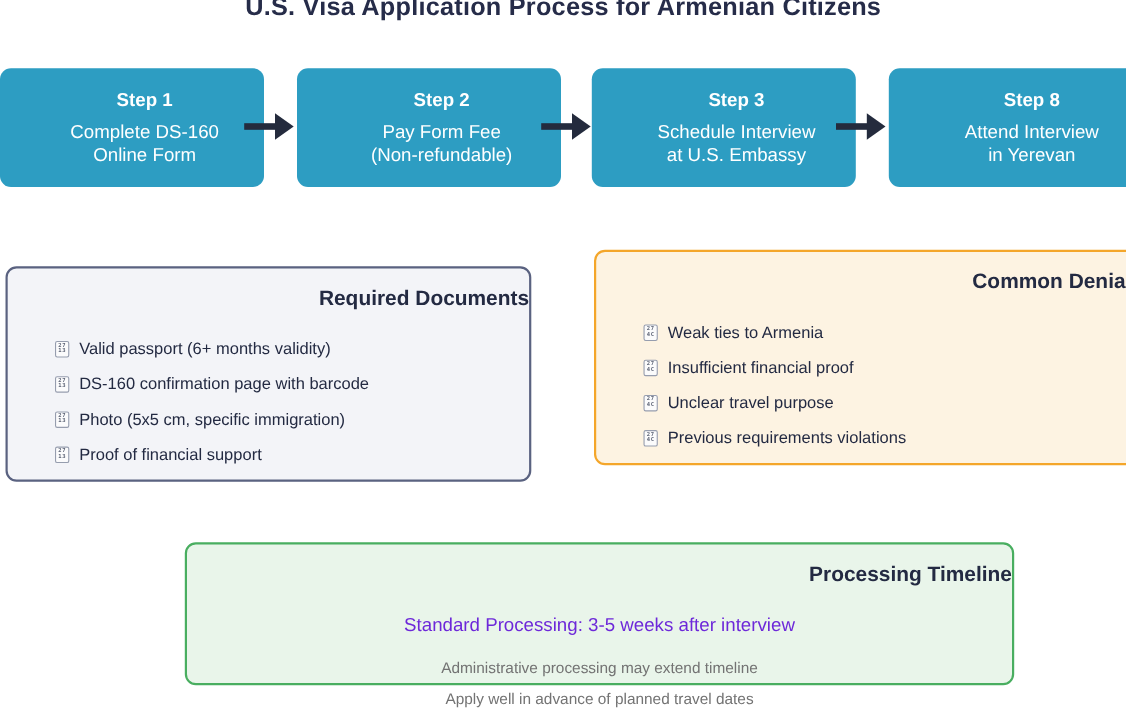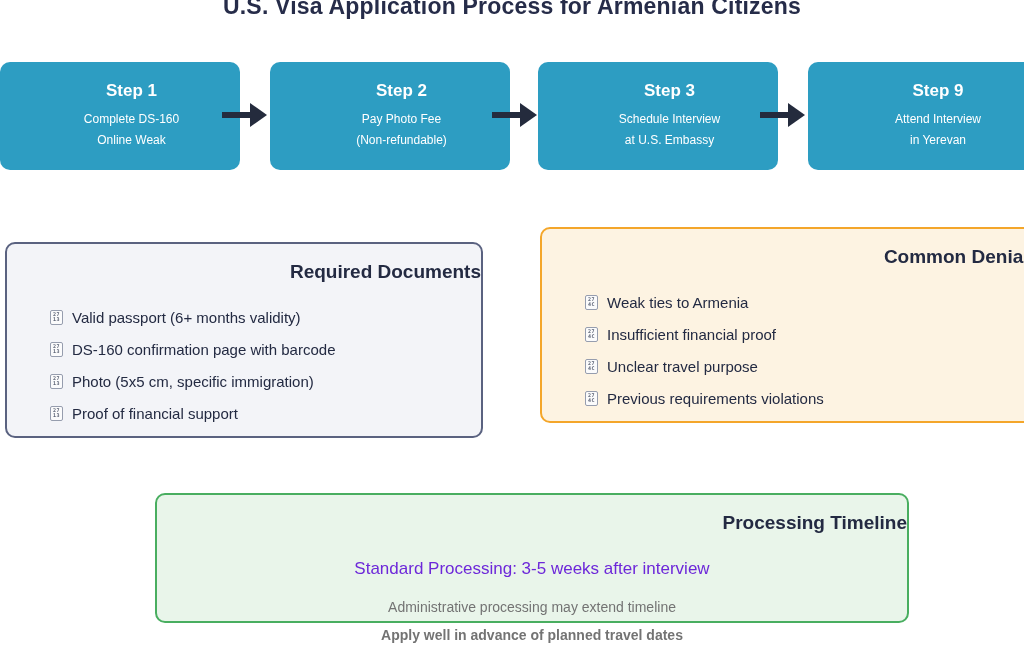--- a/index.html
+++ b/index.html
@@ -14,21 +14,21 @@
   }
   
   .step{
     position:absolute;top:62px;height:108px;border-radius:10px;
     background:var(--step_fill,#2d9dc2);color:#fff;
     display:flex;flex-direction:column;align-items:center;justify-content:center;
     text-align:center;
     padding-left:23px;
   }
   .step-label{font-size:17px;font-weight:bold;margin-bottom:8px;}
-  .step-line{font-size:12px;line-height:21px;}
+  .step-line{font-size:17px;line-height:21px;}
   #step1{left:0;width:217px;}
   #step2{left:270px;width:217px;}
   #step3{left:538px;width:217px;}
   #step4{left:808px;width:214px;}
   
   .arrow{position:absolute;top:103px;width:46px;height:24px;}
   .arrow .shaft{position:absolute;left:0;top:9px;width:29px;height:6px;background:var(--arrow,#242b3d);}
   .arrow .head{
     position:absolute;left:28px;top:0;width:0;height:0;
     border-top:12px solid transparent;border-bottom:12px solid transparent;
@@ -39,21 +39,21 @@
   .card{position:absolute;border-radius:10px;box-sizing:border-box;}
   #docs-card{
     left:5px;top:242px;width:478px;height:196px;
     background:var(--documents_bg,#f3f4f8);border:2.5px solid var(--documents_border,#5a6280);
   }
   #denial-card{
     left:540px;top:227px;width:575px;height:196px;
     background:var(--denial_bg,#fdf3e2);border:2.5px solid var(--denial_border,#f4a62a);
   }
   #timeline-card{
-    left:155px;top:493px;width:754px;height:130px;
+    left:168px;top:493px;width:754px;height:130px;
     background:var(--timeline_bg,#e9f5ea);border:2.5px solid var(--timeline_border,#49ae60);
   }
   .card-title{
     text-align:right;font-size:19px;font-weight:bold;color:#232a42;
     margin:17px 0 0 0;
   }
   .items{margin-top:18px;padding-left:18px;margin-left:25px;}
   .item{display:flex;align-items:center;height:32px;font-size:15px;color:#232a42;}
   
   .tofu{
@@ -61,56 +61,56 @@
     width:13px;height:15px;box-sizing:border-box;flex:none;
     border:1px solid #969dae;background:#fbfbfc;border-radius:2px;
     color:#5c6375;margin-right:9px;
     font-family:"DejaVu Sans Mono",monospace;font-size:5px;line-height:5px;
     font-weight:bold;letter-spacing:.5px;
   }
   
   .tl-main{text-align:center;font-size:17px;color:#6d28d9;margin-top:25px;}
   .tl-note{text-align:center;font-size:14px;color:#737373;}
   .tl-note.first{margin-top:20px;}
-  .tl-note.second{margin-top:12px;font-weight:bold;}
+  .tl-note.second{margin-top:12px;}
 </style>
 </head>
 <body>
 
 <h1 class="title">U.S. Visa Application Process for Armenian Citizens</h1>
 
 <div class="step" id="step1">
   <div class="step-label">Step 1</div>
   <div class="step-line">Complete DS-160</div>
-  <div class="step-line">Online Weak</div>
+  <div class="step-line">Online Form</div>
 </div>
 <div class="arrow" id="arrow1">
   <div class="shaft"></div>
   <div class="head"></div>
 </div>
 <div class="step" id="step2">
   <div class="step-label">Step 2</div>
-  <div class="step-line">Pay Photo Fee</div>
+  <div class="step-line">Pay Form Fee</div>
   <div class="step-line">(Non-refundable)</div>
 </div>
 <div class="arrow" id="arrow2">
   <div class="shaft"></div>
   <div class="head"></div>
 </div>
 <div class="step" id="step3">
   <div class="step-label">Step 3</div>
   <div class="step-line">Schedule Interview</div>
   <div class="step-line">at U.S. Embassy</div>
 </div>
 <div class="arrow" id="arrow3">
   <div class="shaft"></div>
   <div class="head"></div>
 </div>
 <div class="step" id="step4">
-  <div class="step-label">Step 9</div>
+  <div class="step-label">Step 8</div>
   <div class="step-line">Attend Interview</div>
   <div class="step-line">in Yerevan</div>
 </div>
 
 <div class="card" id="docs-card">
   <div class="card-title">Required Documents</div>
   <div class="items">
     <div class="item">
       <span class="tofu">
           <span>27</span>

